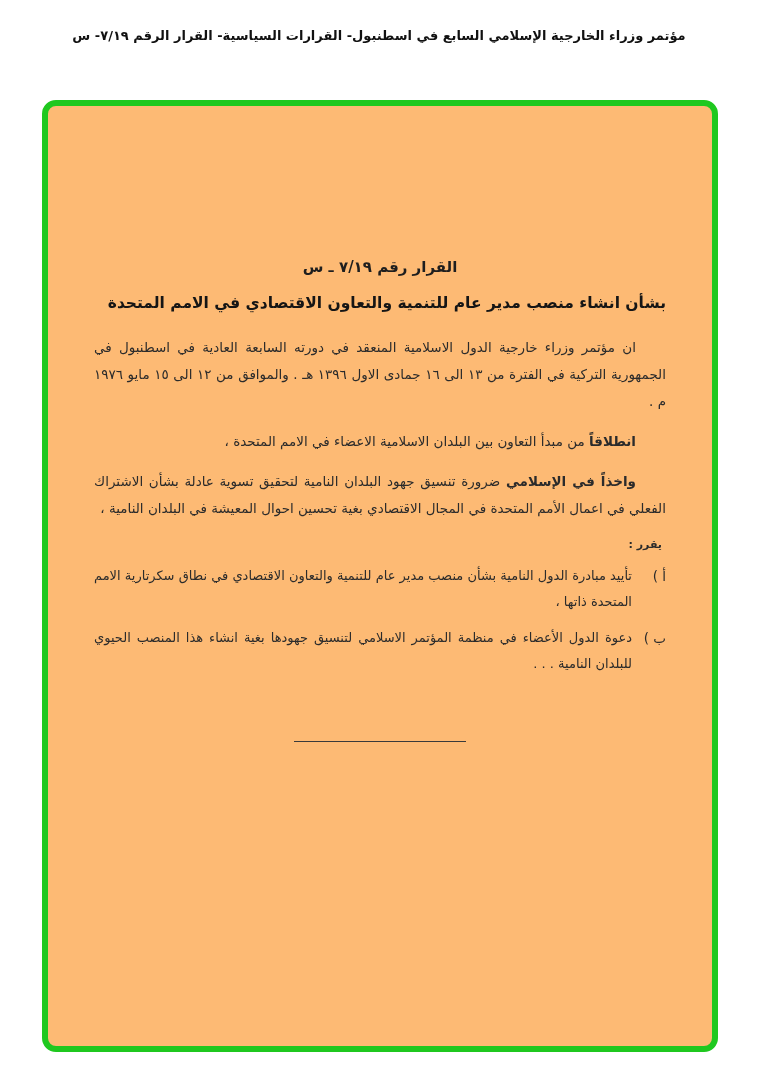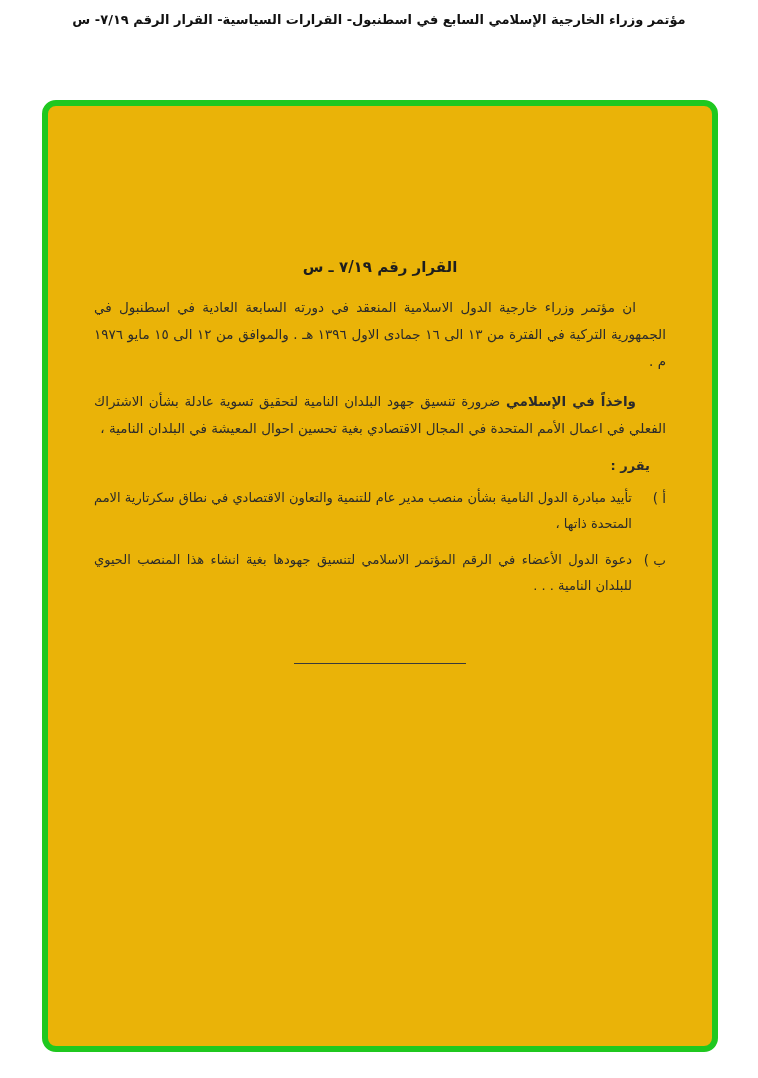--- a/index.html
+++ b/index.html
@@ -11,37 +11,37 @@
     margin:0; padding:0;
     width:758px; height:1078px;
     background:#ffffff;
     font-family:"DejaVu Sans", sans-serif;
     color:var(--ink);
     direction:rtl;
   }
   .page{ position:relative; width:758px; height:1078px; overflow:hidden; }
 
   
-  .page-header{ text-align:center; padding-top:12px; }
+  .page-header{ text-align:center; padding-top:28px; }
   .header-title{
     font-size:13px; font-weight:bold; letter-spacing:0;
     color:#111;
   }
   .header-source{
     font-size:9px; font-weight:bold; margin-top:11px; color:#222;
   }
 
   
   .document-frame{
     position:absolute;
     left:42px; top:100px;
     width:676px; height:952px;
     border:6px solid var(--green);
     border-radius:14px;
-    background:#eab308;
+    background:#fdba74;
   }
 
   
   .doc-content{
     padding:152px 46px 0 46px;
     direction:rtl;
   }
   .doc-title{
     text-align:center;
     font-weight:bold;
@@ -59,22 +59,22 @@
   .body-par{
     font-size:13.5px;
     line-height:2;
     text-align:justify;
     text-indent:30px;
     margin:0 0 13px 0;
   }
   .lead{ font-weight:bold; text-indent:0; }
   .decision-label{
     font-weight:bold;
-    font-size:13px;
-    margin:16px 16px 12px 0;
+    font-size:11px;
+    margin:16px 4px 12px 0;
   }
   .item{
     display:flex;
     align-items:flex-start;
     gap:8px;
     margin:0 0 10px 0;
   }
   .item-marker{
     flex:0 0 auto;
     min-width:26px;
@@ -102,42 +102,47 @@
 
   <div class="page-header">
     <div class="header-title">مؤتمر وزراء الخارجية الإسلامي السابع في اسطنبول- القرارات السياسية- القرار الرقم ٧/١٩- س</div>
   </div>
 
   <div class="document-frame">
     <div class="doc-content">
 
       <div class="doc-title">القرار رقم ٧/١٩ ـ س</div>
 
+      <div class="doc-subtitle">بشأن انشاء منصب مدير عام للتنمية والتعاون الاقتصادي في الامم المتحدة</div>
 
       <p class="body-par">
         <span class="lead"></span>
         <span>ان مؤتمر وزراء خارجية الدول الاسلامية المنعقد في دورته السابعة العادية في اسطنبول في الجمهورية التركية في الفترة من ١٣ الى ١٦ جمادى الاول ١٣٩٦ هـ . والموافق من ١٢ الى ١٥ مايو ١٩٧٦ م .</span>
       </p>
 
+      <p class="body-par">
+        <span class="lead">انطلاقاً</span>
+        <span>من مبدأ التعاون بين البلدان الاسلامية الاعضاء في الامم المتحدة ،</span>
+      </p>
 
       <p class="body-par">
         <span class="lead">واخذاً في الإسلامي</span>
         <span>ضرورة تنسيق جهود البلدان النامية لتحقيق تسوية عادلة بشأن الاشتراك الفعلي في اعمال الأمم المتحدة في المجال الاقتصادي بغية تحسين احوال المعيشة في البلدان النامية ،</span>
       </p>
 
       <div class="decision-label">يقرر :</div>
 
       <div class="item">
         <span class="item-marker">أ )</span>
         <span class="item-text">تأييد مبادرة الدول النامية بشأن منصب مدير عام للتنمية والتعاون الاقتصادي في نطاق سكرتارية الامم المتحدة ذاتها ،</span>
       </div>
 
       <div class="item">
         <span class="item-marker">ب )</span>
-        <span class="item-text">دعوة الدول الأعضاء في الرقم المؤتمر الاسلامي لتنسيق جهودها بغية انشاء هذا المنصب الحيوي للبلدان النامية . . .</span>
+        <span class="item-text">دعوة الدول الأعضاء في منظمة المؤتمر الاسلامي لتنسيق جهودها بغية انشاء هذا المنصب الحيوي للبلدان النامية . . .</span>
       </div>
 
       <div class="divider-line"></div>
 
     </div>
   </div>
 
 </div>
 
 </body></html>

